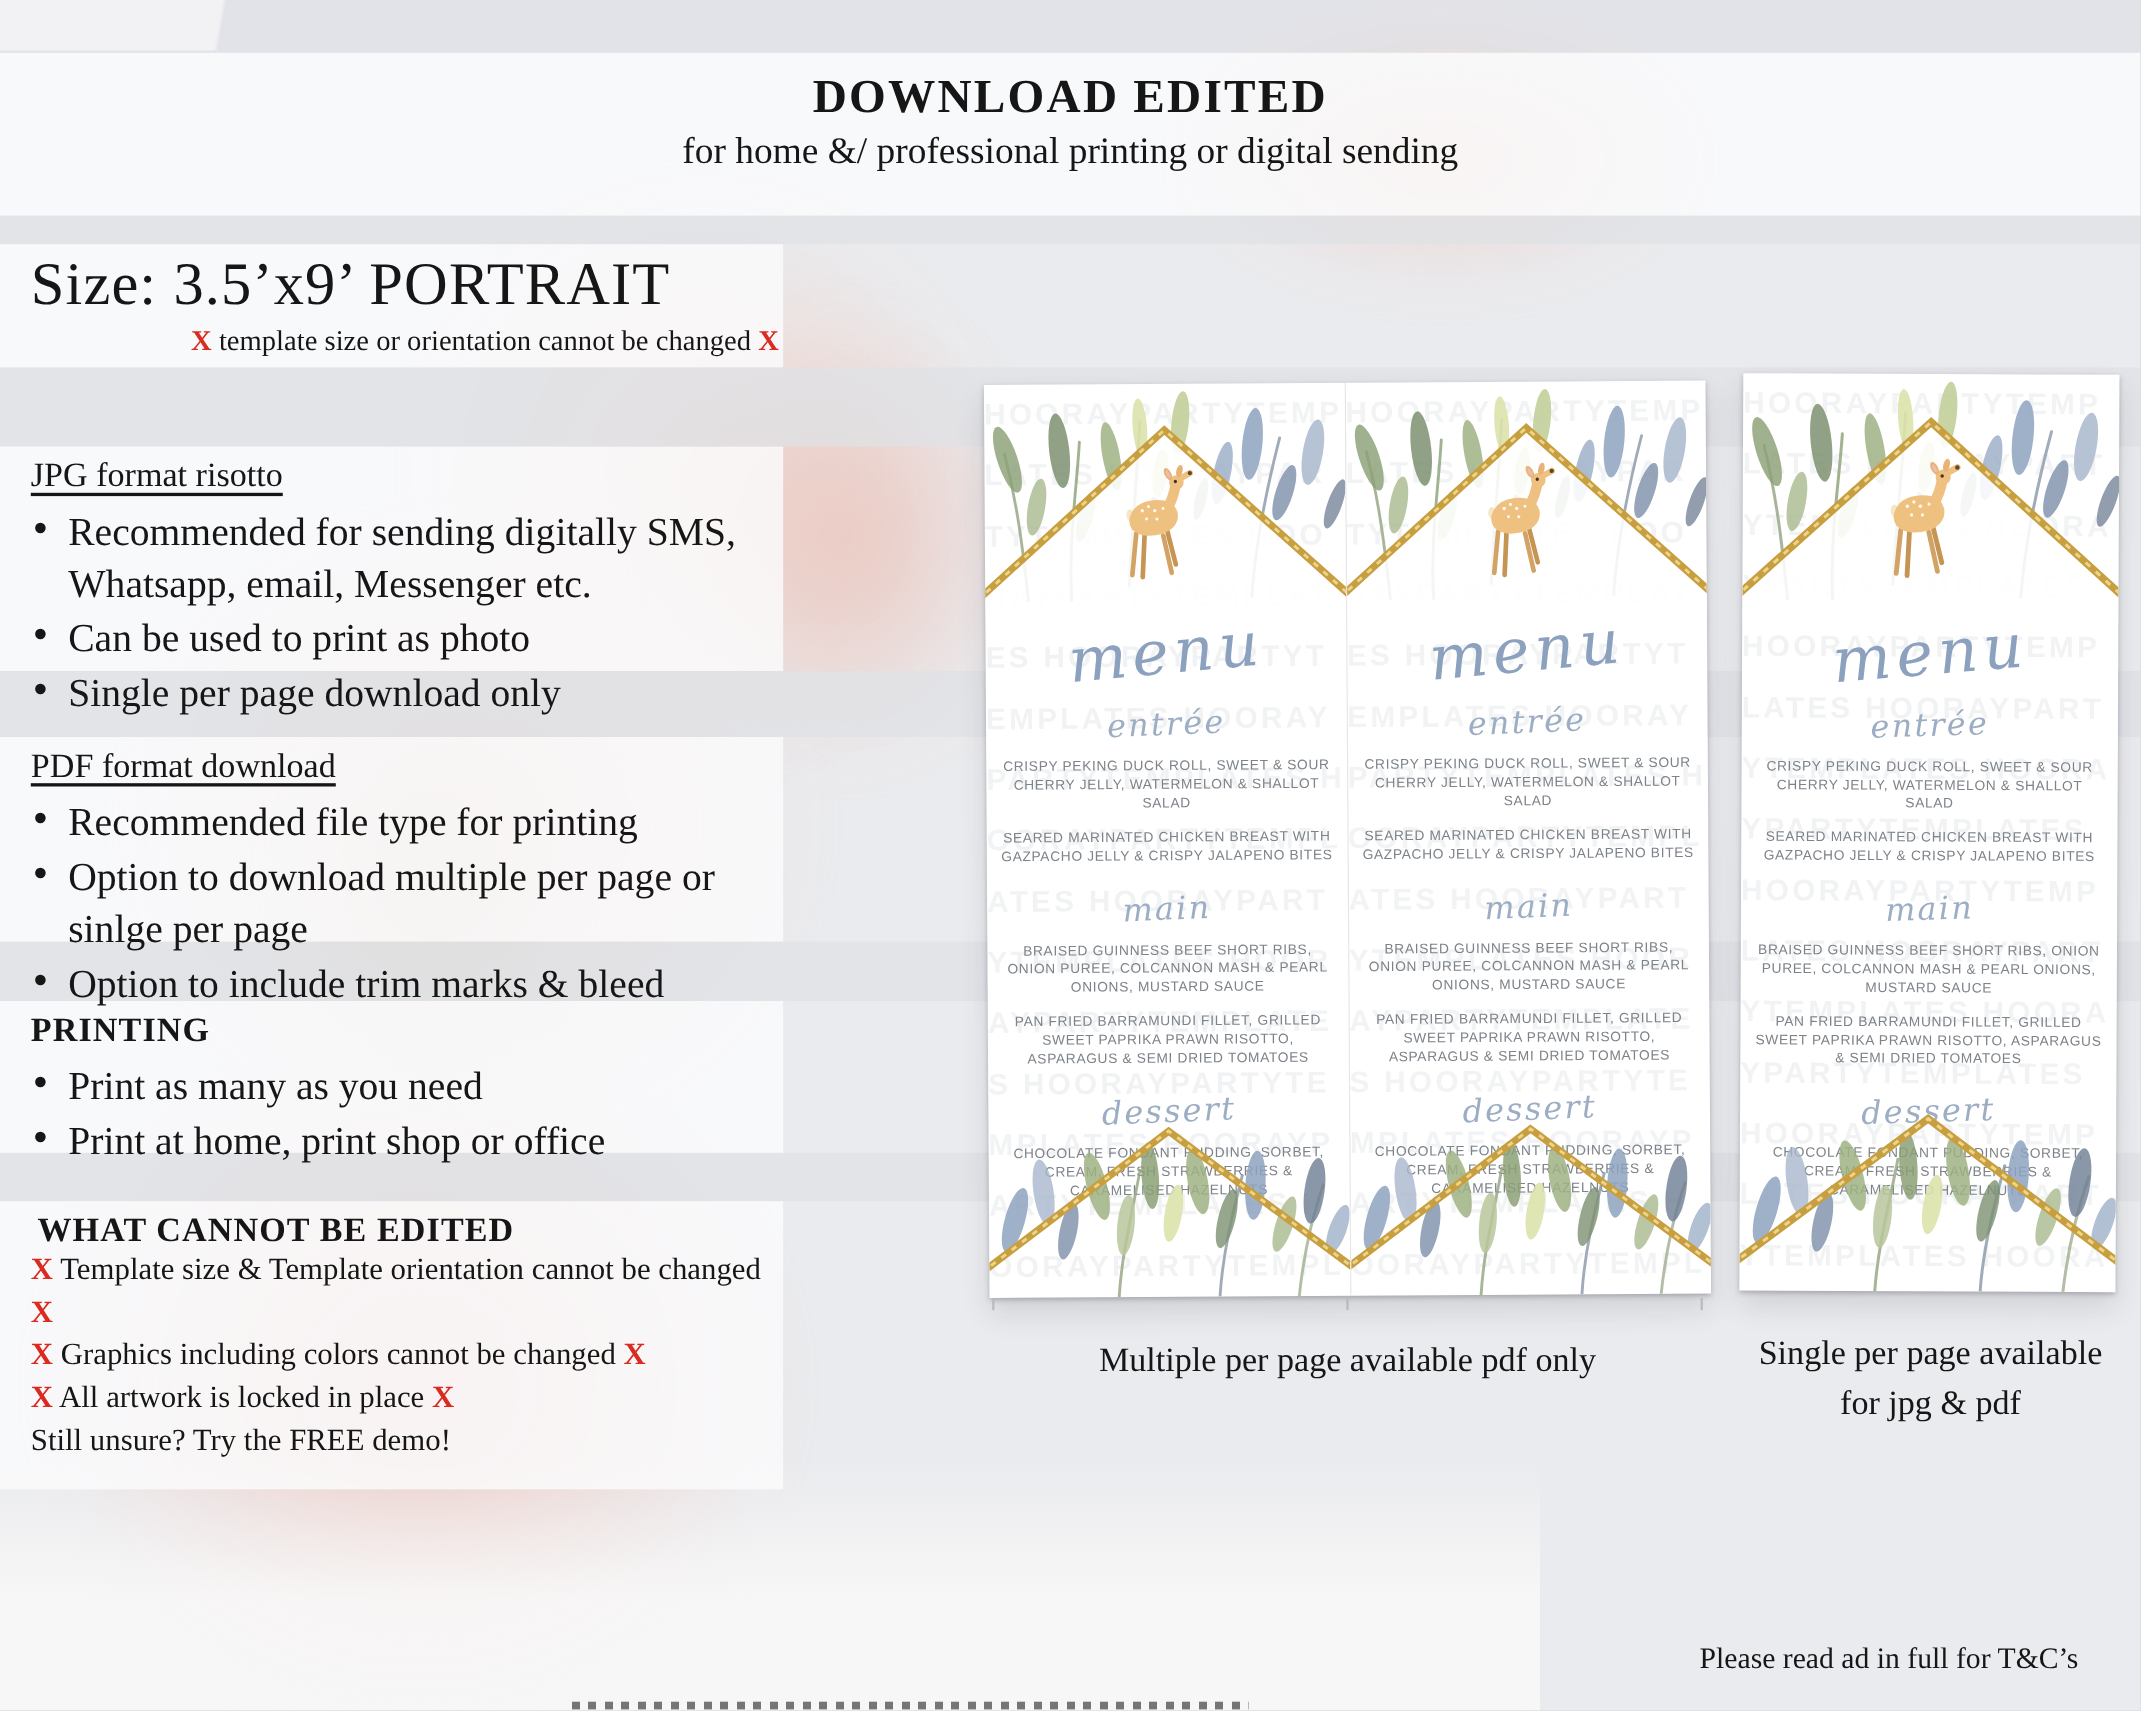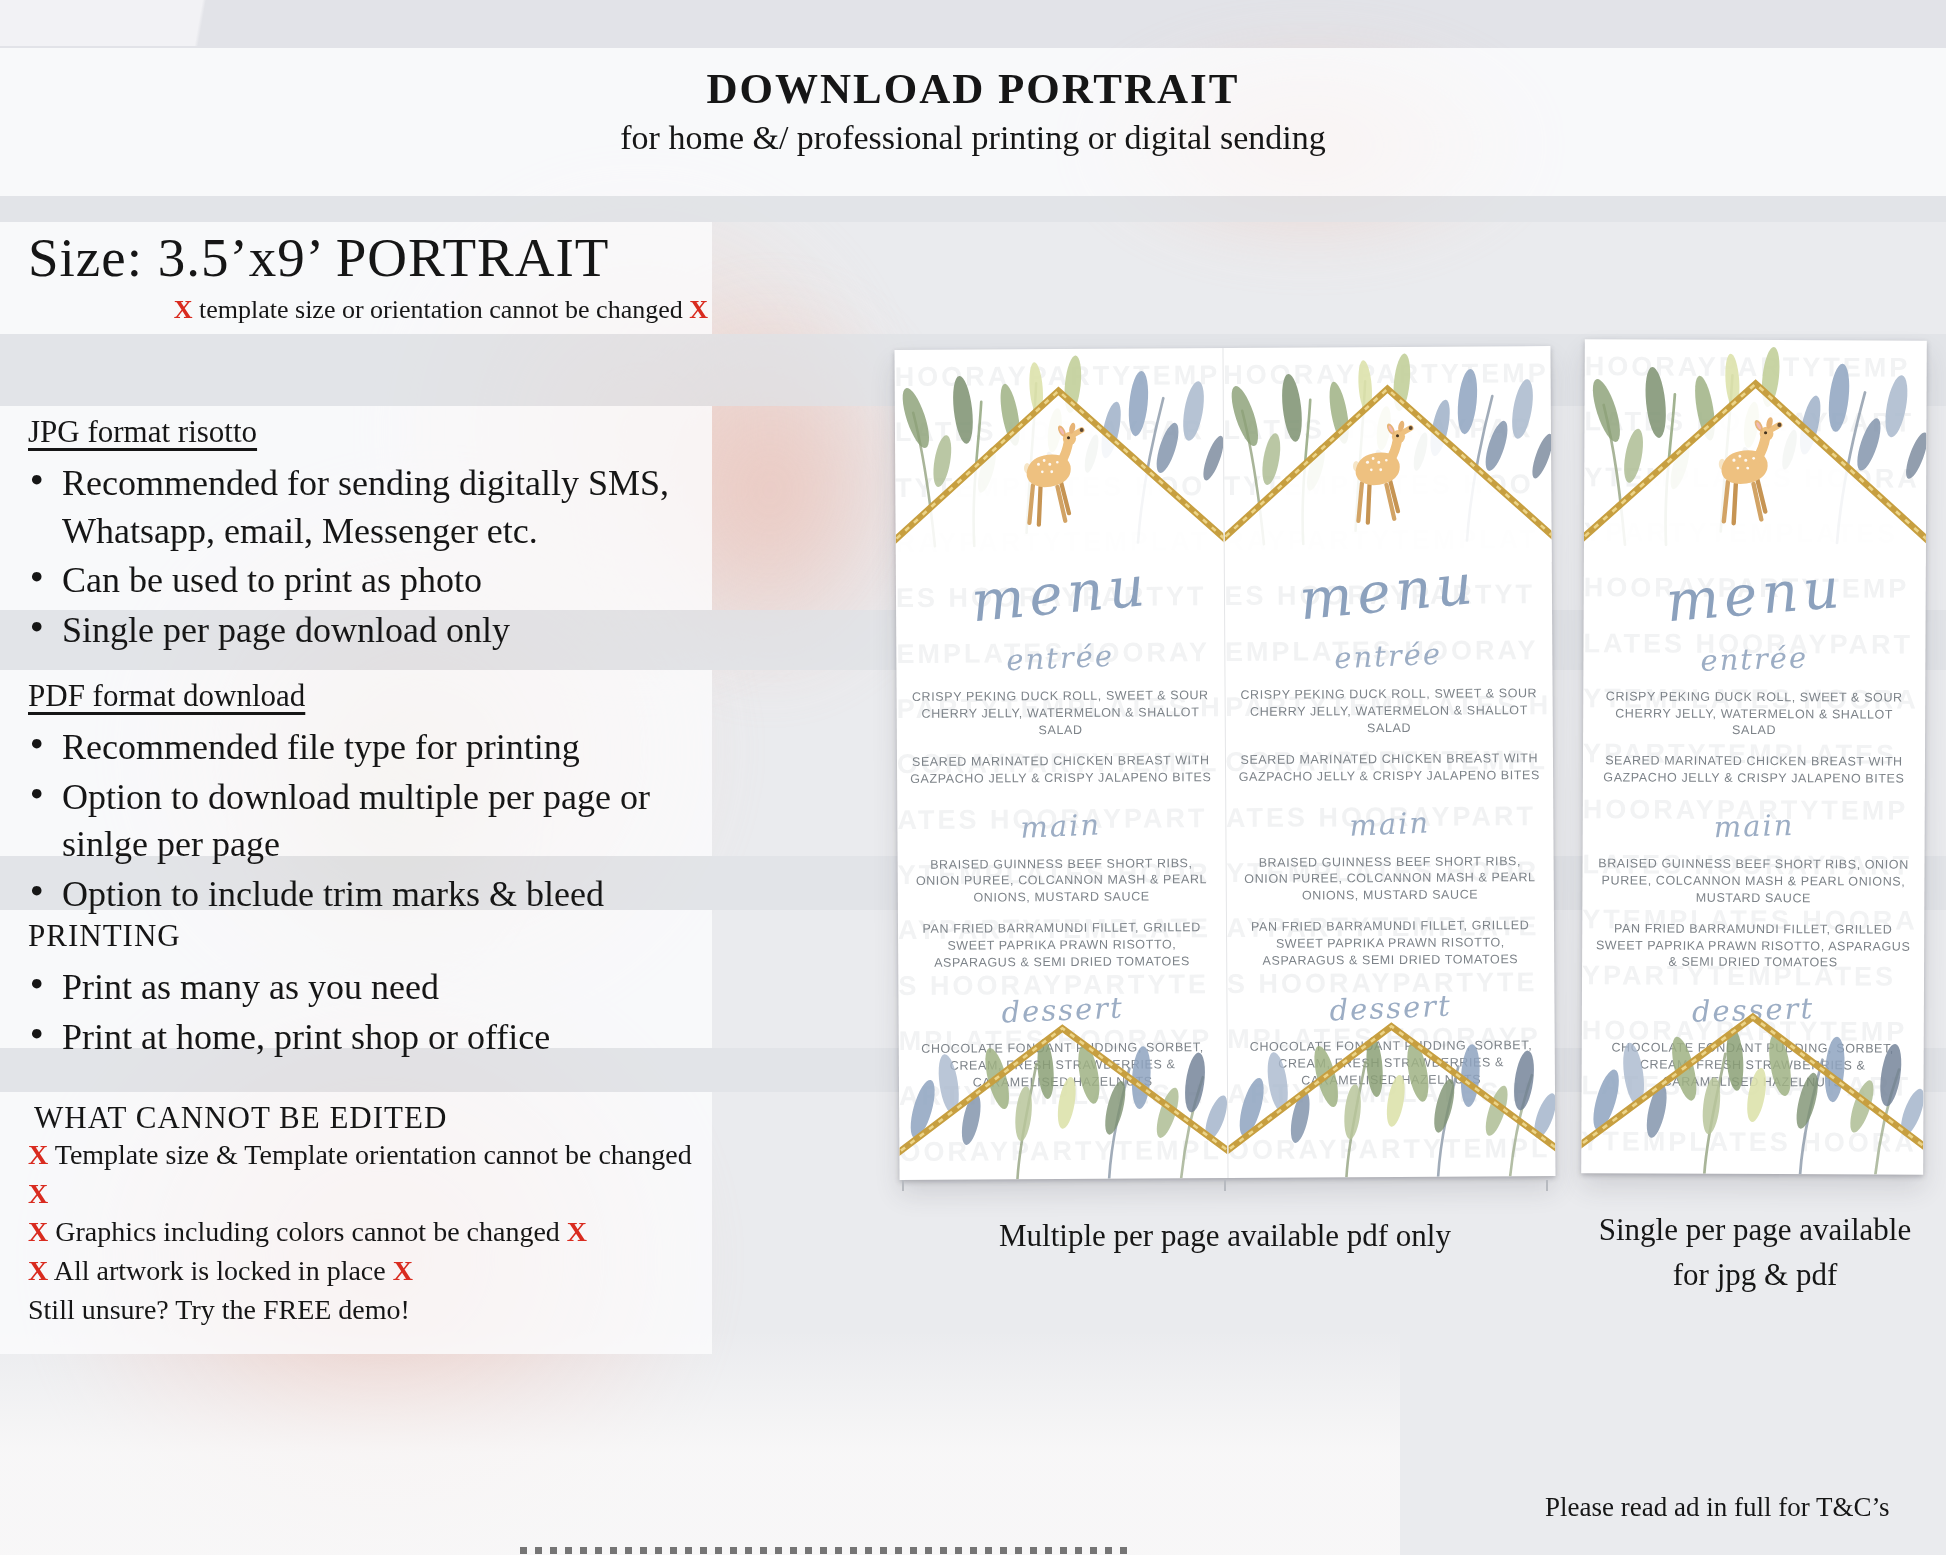--- a/index.html
+++ b/index.html
@@ -29,21 +29,21 @@
   
   .hdr{position:absolute;top:48px;left:0;width:100%;height:148px;text-align:center;}
   .hdr .t1{padding-top:16px;font-size:43px;letter-spacing:2px;font-weight:bold;}
   .hdr .t2{font-size:34px;margin-top:6px;}
   .sizeblk{position:absolute;left:28px;top:226px;width:680px;}
   .sizeblk .t{font-size:55px;letter-spacing:1px;}
   .noteline{font-size:26px;margin-top:6px;text-align:right;}
   .xmark{color:#d92b1f;font-weight:bold;}
   .secblk{position:absolute;left:28px;width:680px;}
   .sec-title{font-size:31px;text-decoration:underline;text-underline-offset:6px;}
-  .sec-title.nound{text-decoration:none;letter-spacing:1px;}
+  .sec-title.nound{text-decoration:none;letter-spacing:1px;font-weight:bold;}
   ul.blt{list-style:none;margin:10px 0 0 0;padding:0;font-size:36px;line-height:1.32;}
   ul.blt li{position:relative;padding-left:34px;margin:2px 0;}
   ul.blt li::before{content:"●";position:absolute;left:2px;top:4px;font-size:.62em;}
   .xline{font-size:28px;line-height:1.38;}
   .jpgblk{top:414px;} .pdfblk{top:678px;} .prnblk{top:918px;} .canblk{top:1100px;}
 
   
   .sheet{position:absolute;background:#fff;box-shadow:0 2px 5px rgba(60,60,70,.30),0 14px 26px rgba(60,60,70,.14);}
   .sheetA{left:897px;top:348px;width:656px;height:830px;transform:rotate(-.35deg);display:flex;}
   .sheetB{left:1583px;top:340px;width:342px;height:834px;transform:rotate(.25deg);display:flex;}
@@ -89,21 +89,21 @@
   <div class="bottomwhite"></div>
   <div class="band header-band"></div>
   <div class="band w-left" style="top:222px;height:112px"></div>
   <div class="band w-left" style="top:406px;height:204px"></div>
   <div class="band w-left" style="top:670px;height:186px"></div>
   <div class="band w-left" style="top:910px;height:138px"></div>
   <div class="band w-left" style="top:1092px;height:262px"></div>
   <div class="dashes"></div>
 
   <div class="hdr">
-    <div class="t1">DOWNLOAD PORTRAIT</div>
+    <div class="t1">DOWNLOAD EDITED</div>
     <div class="t2">for home &amp;/ professional printing or digital sending</div>
   </div>
 
   <div class="sizeblk">
     <div class="t">Size: 3.5’x9’ PORTRAIT</div>
     <div class="noteline">
       <span class="xmark">X</span>
       <span>template size or orientation cannot be changed</span>
       <span class="xmark">X</span>
     </div>

